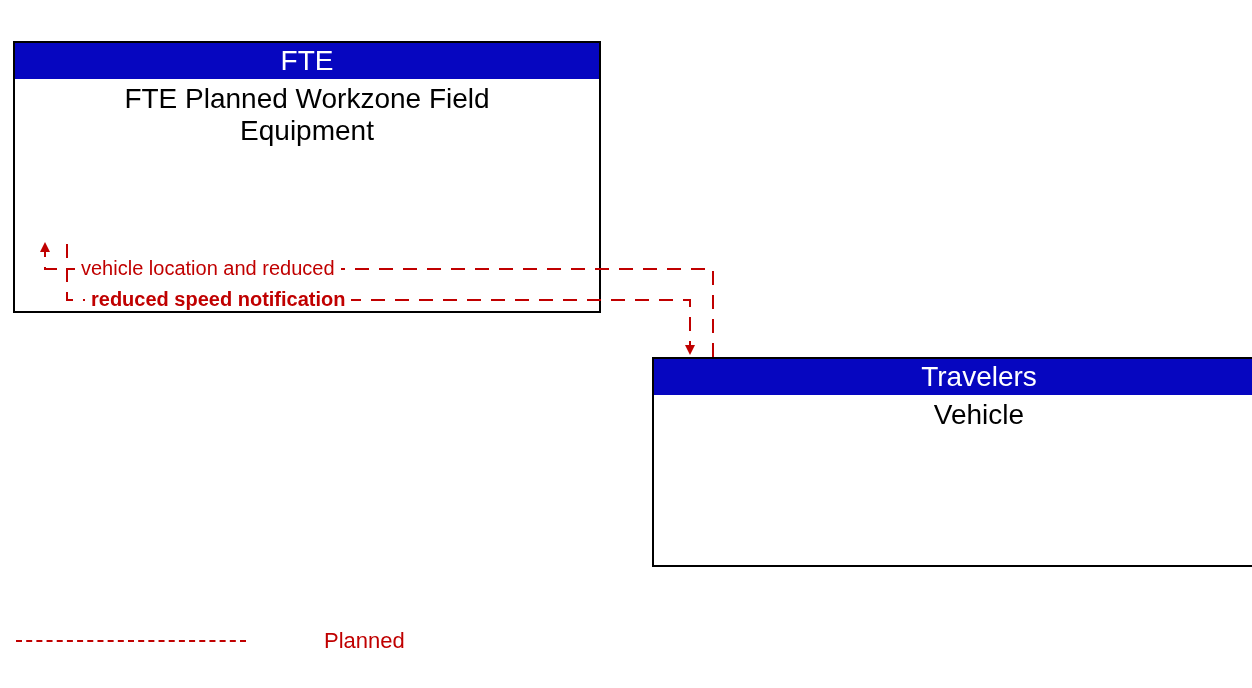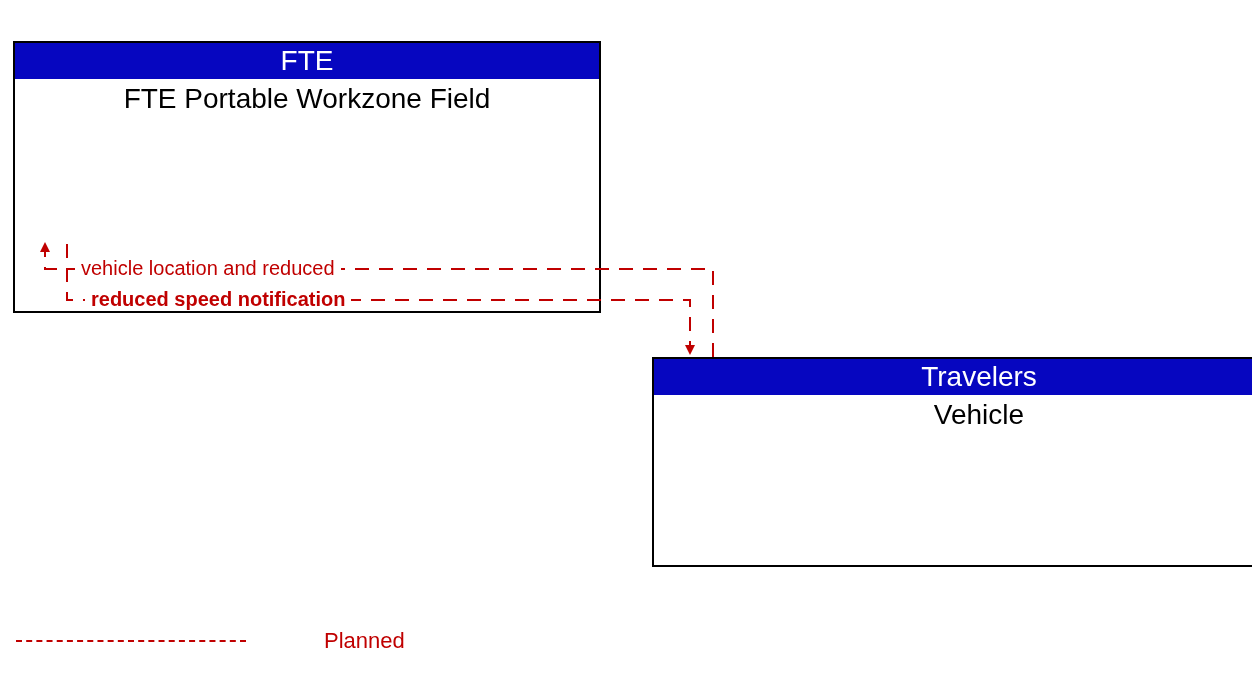--- a/index.html
+++ b/index.html
@@ -10,21 +10,22 @@
   svg{position:absolute;top:0;left:0;pointer-events:none}
   .legend-line{position:absolute;width:230px;border-top:2px dashed #c00000}
   .legend-text{position:absolute;color:#c00000;font-size:22px}
 </style>
 </head>
 <body>
 
 <div class="box" style="left:13px;top:10px;width:588px;height:272px;margin-top:31px;">
   <div class="box-header">FTE</div>
   <div class="box-body">
-    <span>FTE Portable Workzone Field</span><br>
+    <span>FTE Planned Workzone Field</span><br>
+    <span>Equipment</span>
   </div>
 </div>
 
 <div class="box" style="left:652px;top:357px;width:654px;height:210px;">
   <div class="box-header">Travelers</div>
   <div class="box-body">Vehicle</div>
 </div>
 
 <svg width="1252" height="688">
   <defs>

